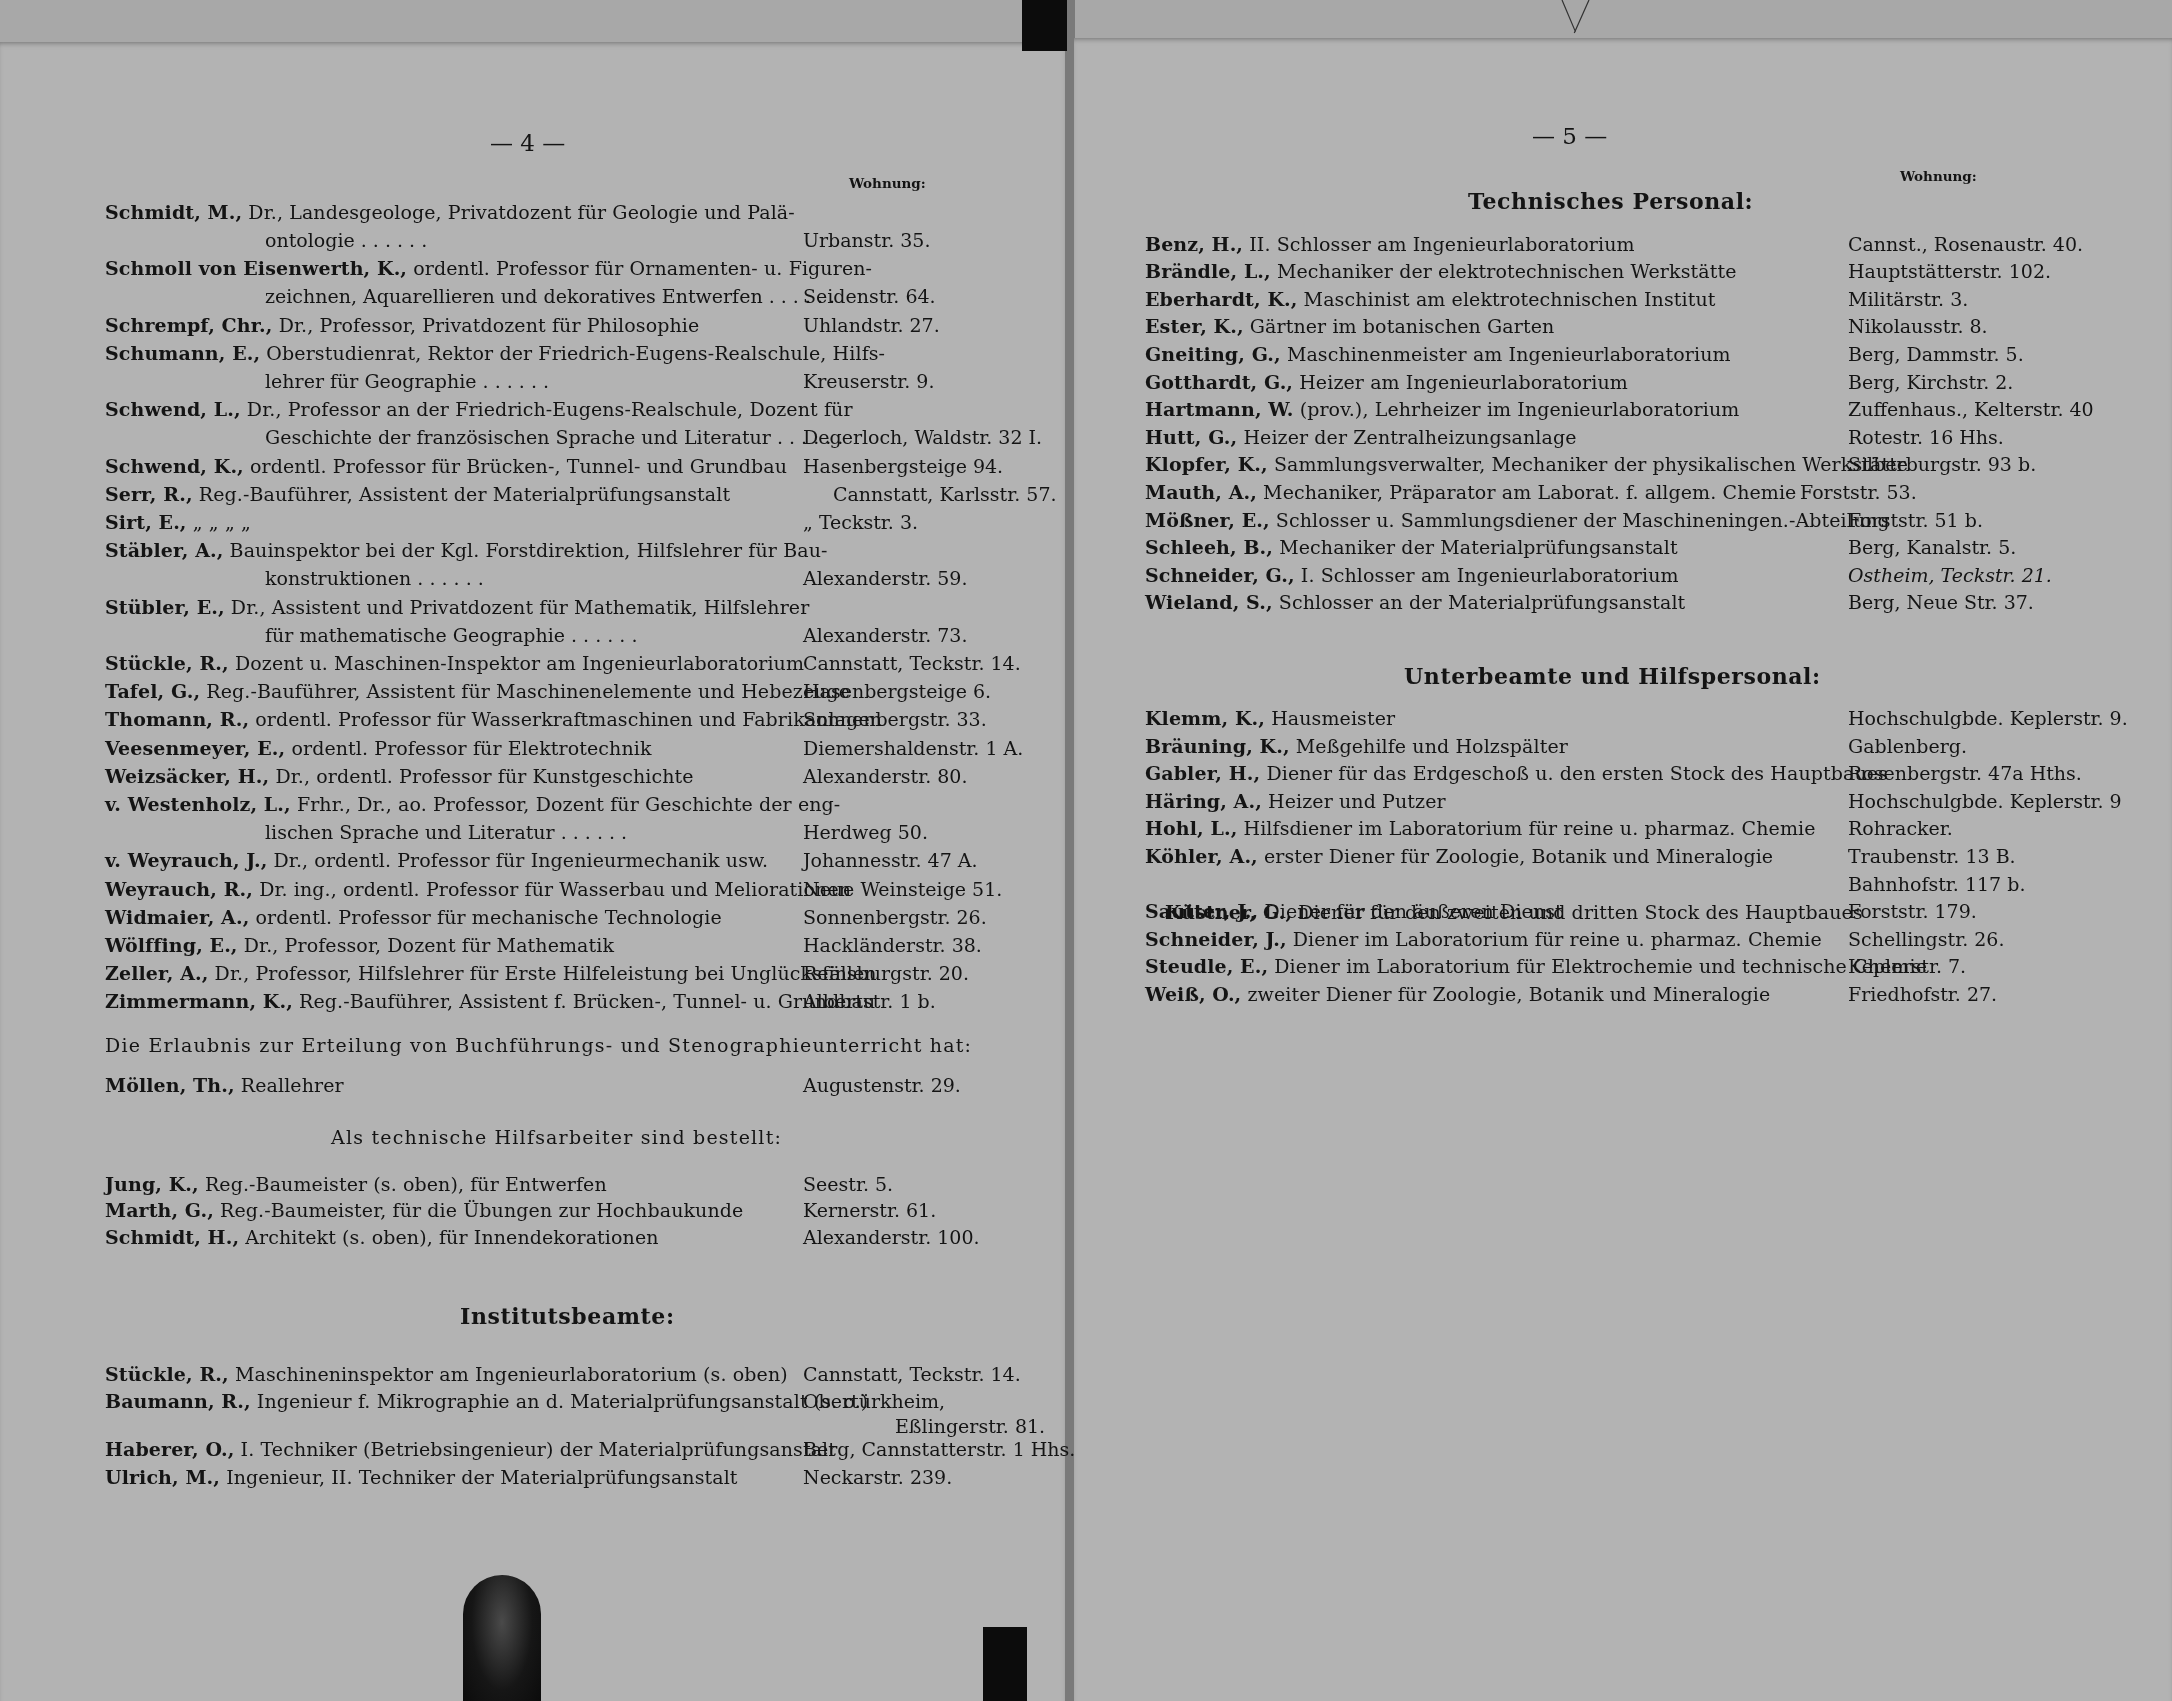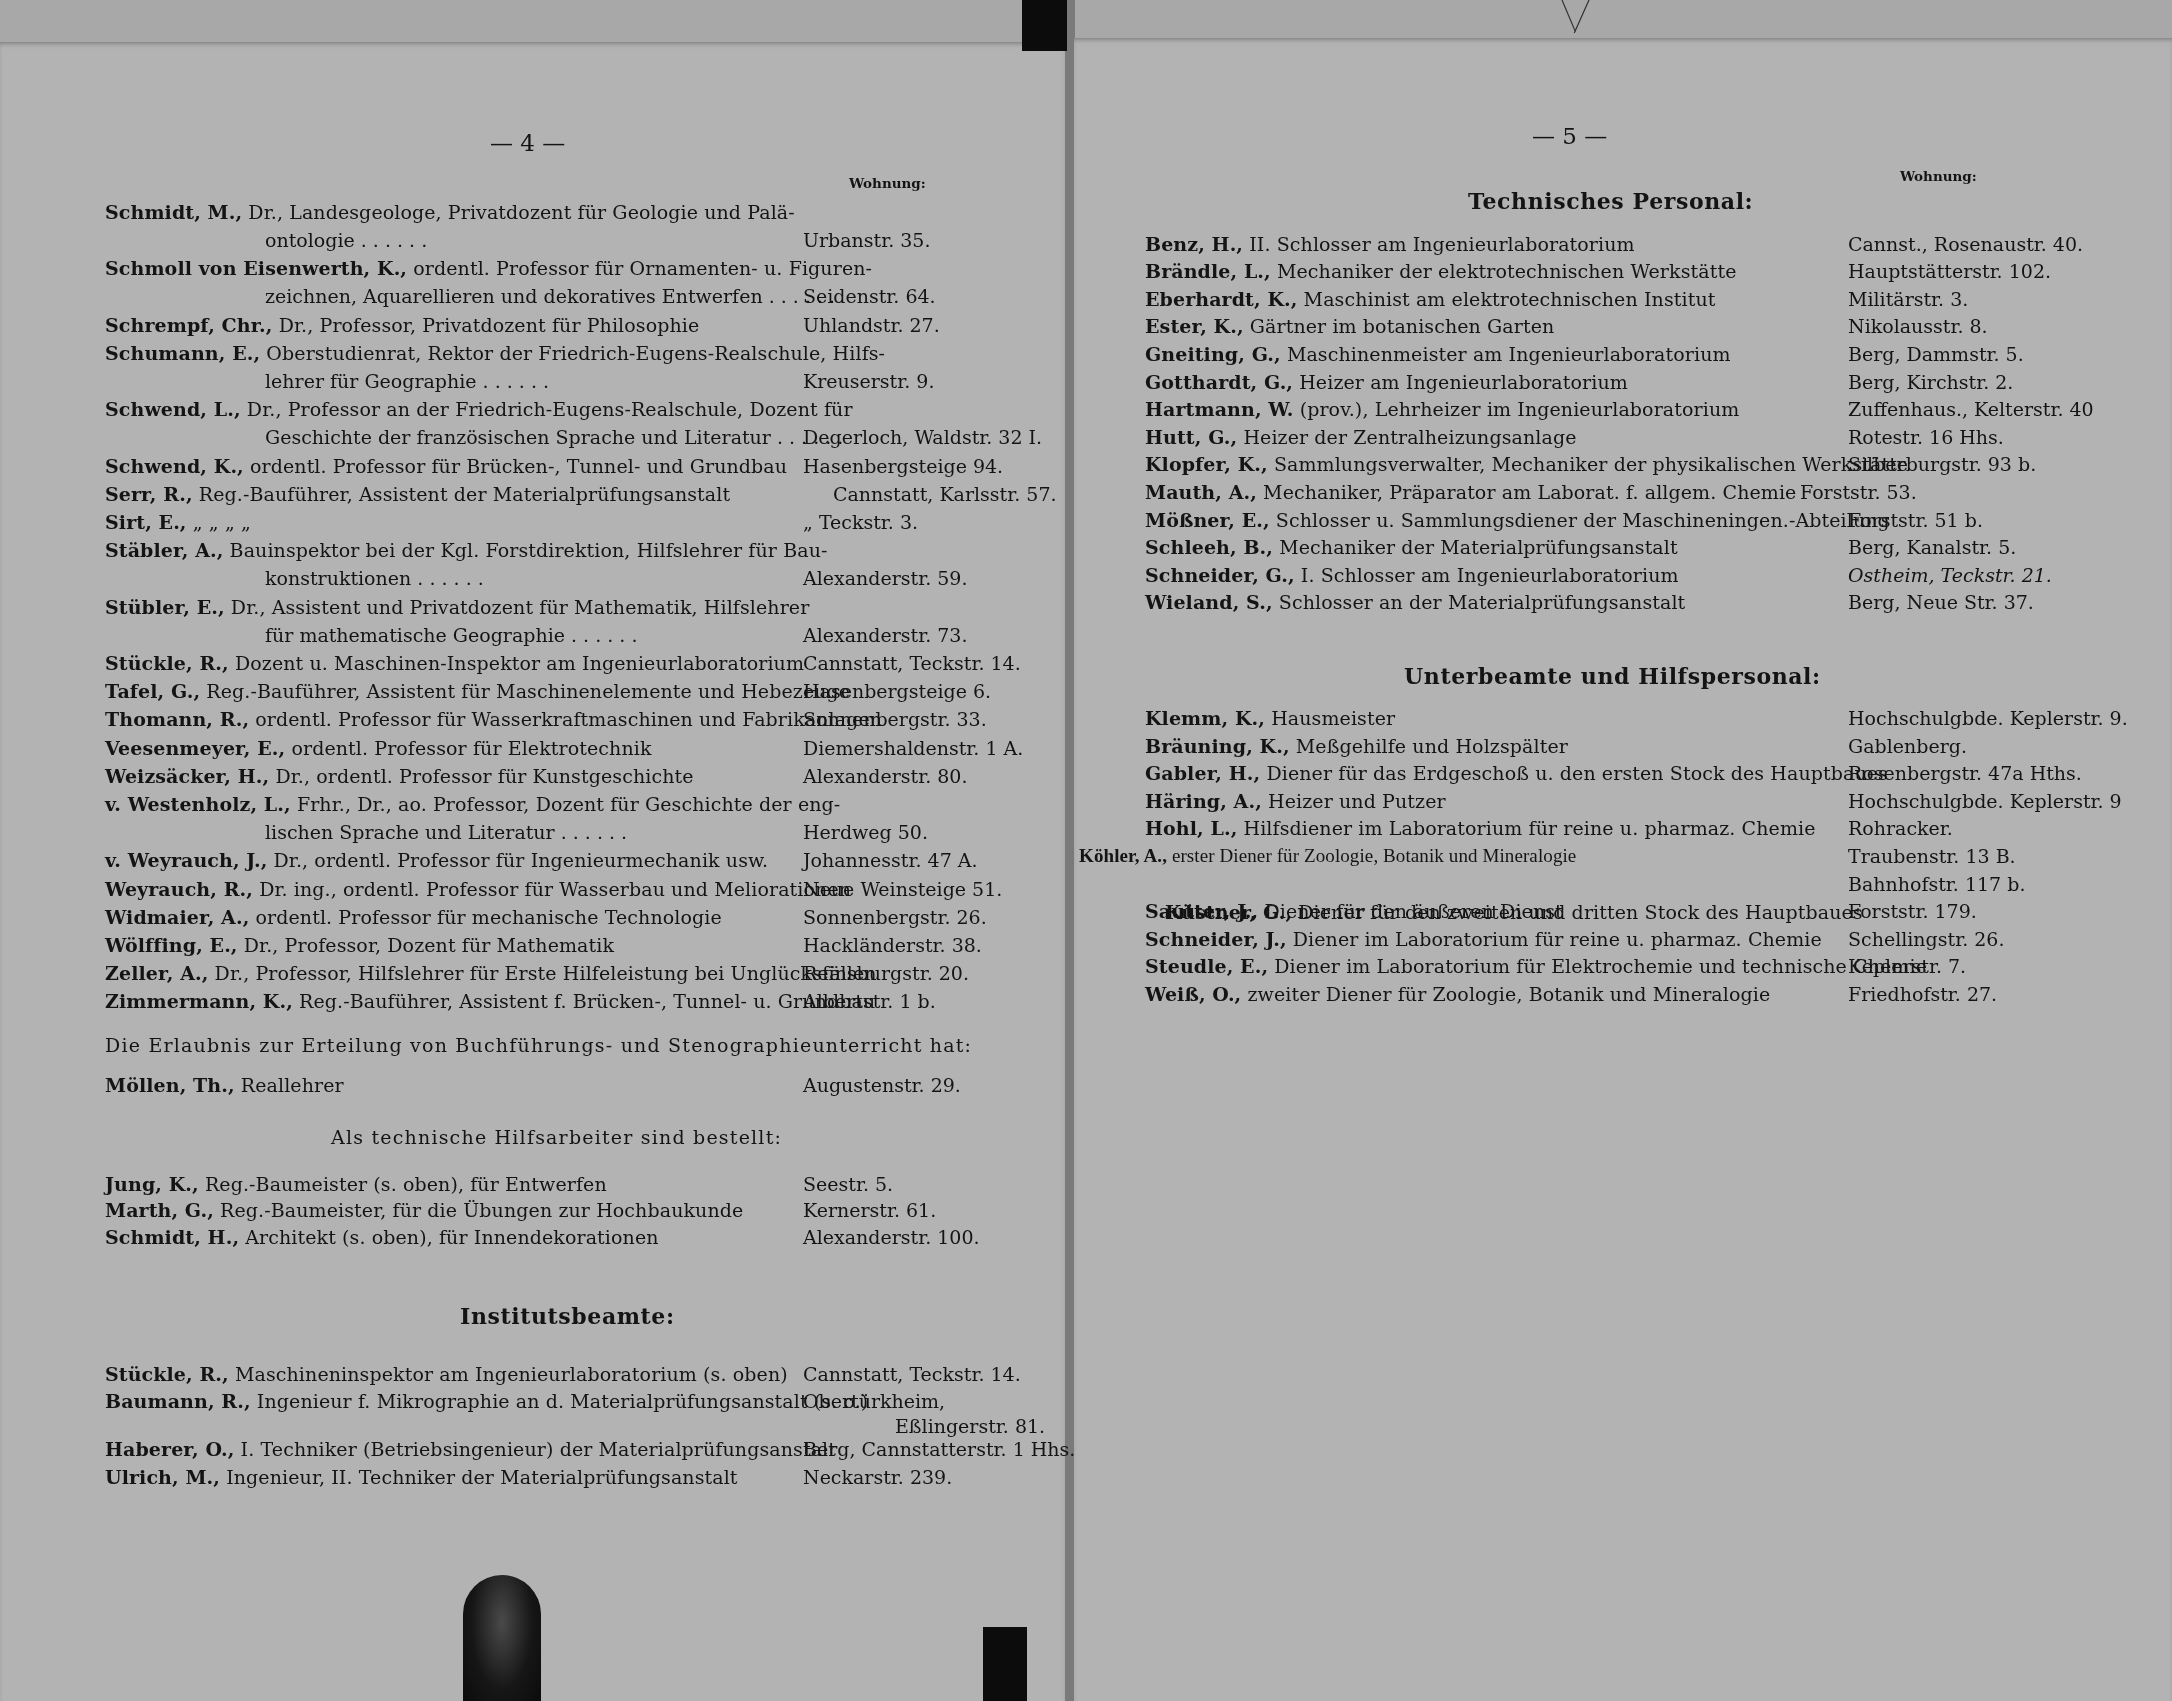--- a/index.html
+++ b/index.html
@@ -151,21 +151,21 @@
     <div class="line" style="left: 1145px; top: 706px;"><span class="name">Klemm, K.,</span> <span>Hausmeister</span></div>
     <div class="addr" style="left: 1848px; top: 706px;">Hochschulgbde. Keplerstr. 9.</div>
     <div class="line" style="left: 1145px; top: 734px;"><span class="name">Bräuning, K.,</span> <span>Meßgehilfe und Holzspälter</span></div>
     <div class="addr" style="left: 1848px; top: 734px;">Gablenberg.</div>
     <div class="line" style="left: 1145px; top: 761px;"><span class="name">Gabler, H.,</span> <span>Diener für das Erdgeschoß u. den ersten Stock des Hauptbaues</span></div>
     <div class="addr" style="left: 1848px; top: 761px;">Rosenbergstr. 47a Hths.</div>
     <div class="line" style="left: 1145px; top: 789px;"><span class="name">Häring, A.,</span> <span>Heizer und Putzer</span></div>
     <div class="addr" style="left: 1848px; top: 789px;">Hochschulgbde. Keplerstr. 9</div>
     <div class="line" style="left: 1145px; top: 816px;"><span class="name">Hohl, L.,</span> <span>Hilfsdiener im Laboratorium für reine u. pharmaz. Chemie</span></div>
     <div class="addr" style="left: 1848px; top: 816px;">Rohracker.</div>
-    <div class="line" style="left: 1079px; top: 844px; font-family: Liberation Serif, serif;"><span class="name">Köhler, A.,</span> <span>erster Diener für Zoologie, Botanik und Mineralogie</span></div>
+    <div class="line" style="left: 1145px; top: 844px;"><span class="name">Köhler, A.,</span> <span>erster Diener für Zoologie, Botanik und Mineralogie</span></div>
     <div class="addr" style="left: 1848px; top: 844px;">Traubenstr. 13 B.</div>
     <div class="line" style="left: 1145px; top: 900px; margin-left: 20px;"><span class="name">Küstner, G.,</span> <span>Diener für den zweiten und dritten Stock des Hauptbaues</span></div>
     <div class="addr" style="left: 1848px; top: 872px;">Bahnhofstr. 117 b.</div>
     <div class="line" style="left: 1145px; top: 899px;"><span class="name">Sautter, J.,</span> <span>Diener für den äußeren Dienst</span></div>
     <div class="addr" style="left: 1848px; top: 899px;">Forststr. 179.</div>
     <div class="line" style="left: 1145px; top: 927px;"><span class="name">Schneider, J.,</span> <span>Diener im Laboratorium für reine u. pharmaz. Chemie</span></div>
     <div class="addr" style="left: 1848px; top: 927px;">Schellingstr. 26.</div>
     <div class="line" style="left: 1145px; top: 954px;"><span class="name">Steudle, E.,</span> <span>Diener im Laboratorium für Elektrochemie und technische Chemie</span></div>
     <div class="addr" style="left: 1848px; top: 954px;">Keplerstr. 7.</div>
     <div class="line" style="left: 1145px; top: 982px;"><span class="name">Weiß, O.,</span> <span>zweiter Diener für Zoologie, Botanik und Mineralogie</span></div>

